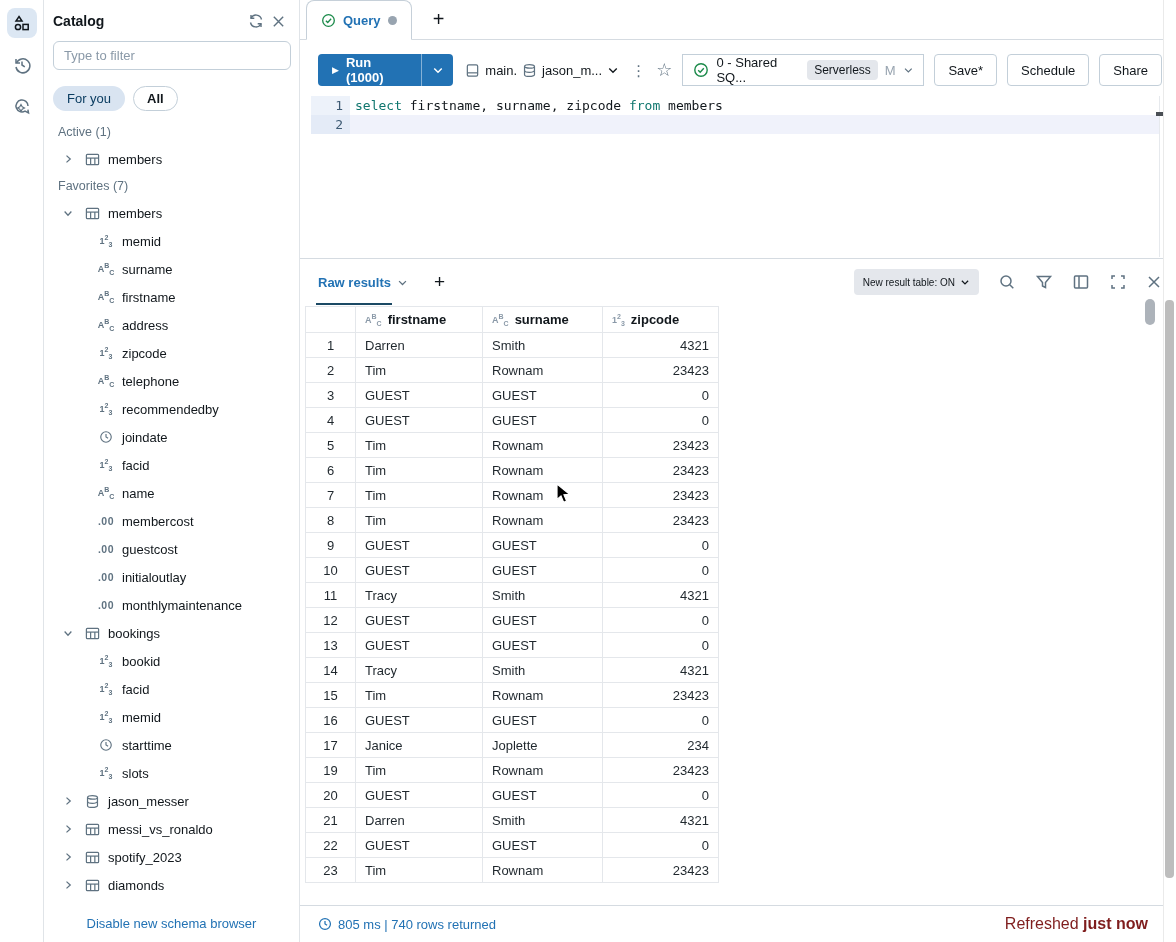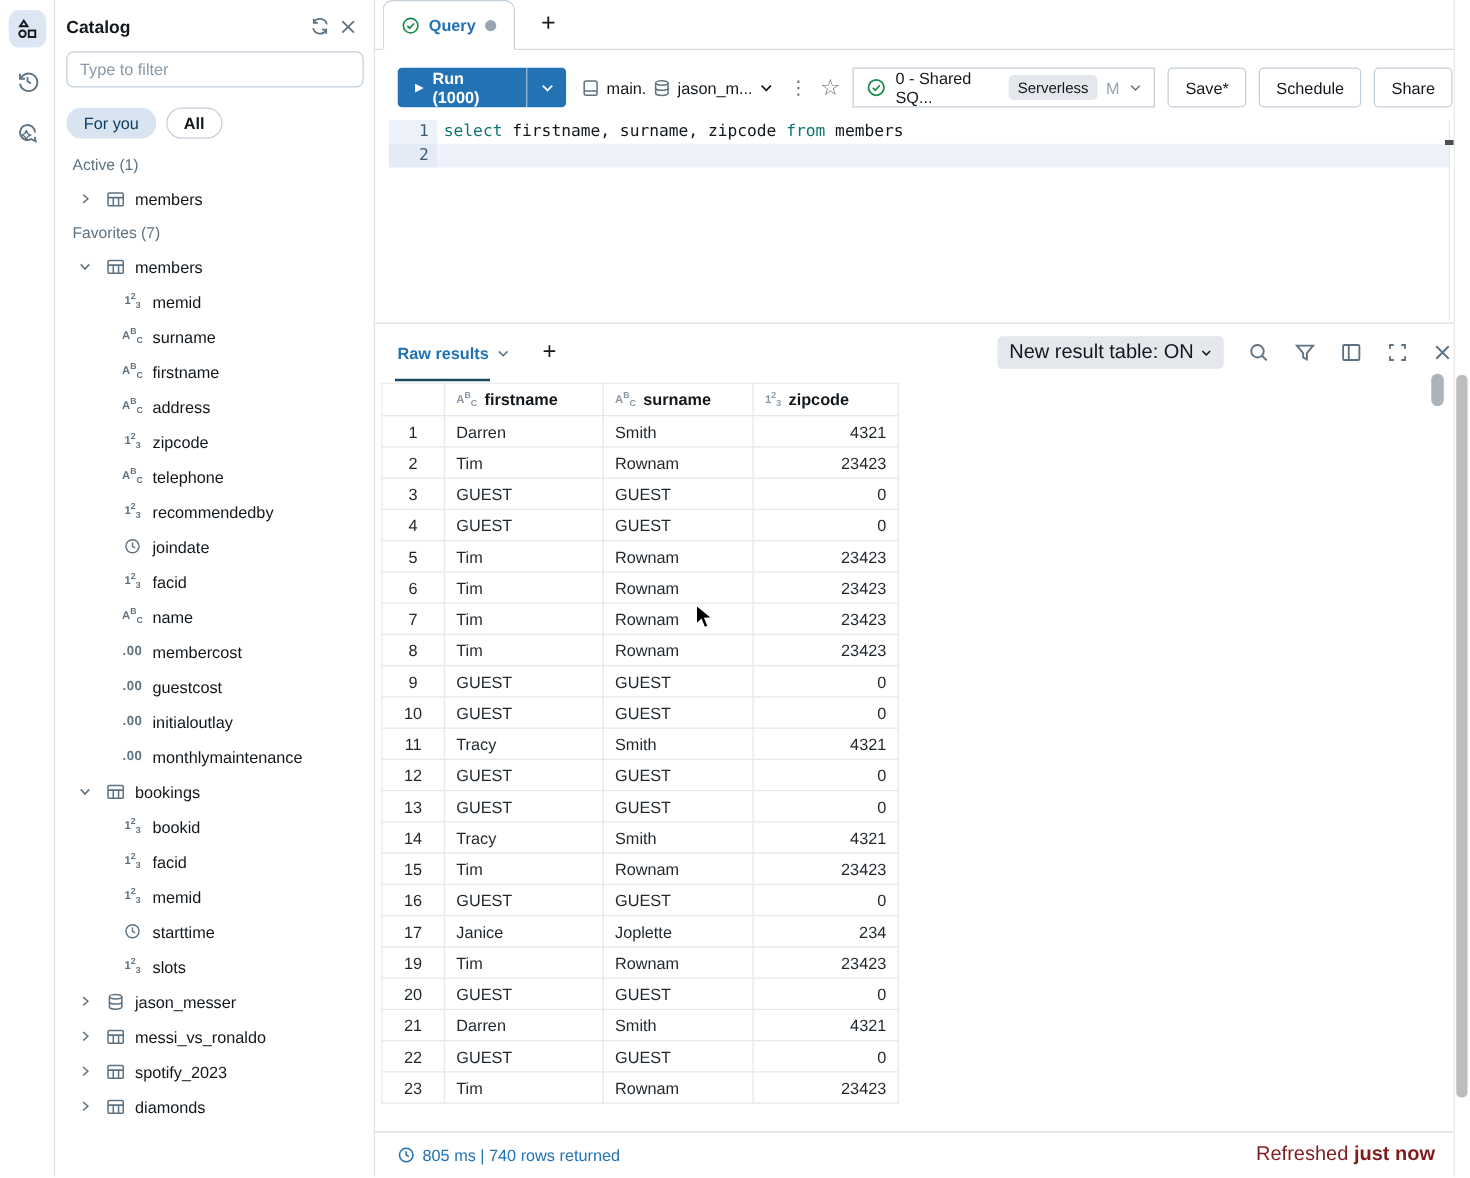--- a/index.html
+++ b/index.html
@@ -74,21 +74,21 @@
   .ed-marker { position:absolute; left:1156px; top:112px; width:9px; height:4px; background:#4A4F55; }
 
   
   .results { position:absolute; left:300px; top:258px; width:876px; height:647px; border-top:1px solid #D5DBE1; }
   .res-head { height:46px; display:flex; align-items:center; padding:0 14px 0 18px; }
   .res-tab { position:relative; height:46px; display:flex; align-items:center; gap:6px; cursor:pointer; }
   .res-tab-label { color:#2272B4; font-size:13px; font-weight:600; }
   .res-tab-underline { position:absolute; bottom:0; left:-2px; width:76px; height:2px; background:#1B4964; }
   .res-plus { margin-left:26px; font-size:19px; color:#11171C; cursor:pointer; }
   .res-right { margin-left:auto; display:flex; align-items:center; gap:19px; }
-  .pill { background:#E4E7EC; border-radius:4px; height:26px; display:flex; align-items:center; gap:5px; padding:0 9px; font-size:16px; cursor:pointer; }
+  .pill { background:#E4E7EC; border-radius:4px; height:26px; display:flex; align-items:center; gap:5px; padding:0 9px; font-size:10px; cursor:pointer; }
   .ricon { color:#5F7281; display:flex; cursor:pointer; }
 
   .table-clip { position:absolute; left:5px; top:47px; width:415px; height:593px; overflow:hidden; }
   table.res { border-collapse:collapse; table-layout:fixed; width:413px; background:#fff; }
   table.res th, table.res td { border:1px solid #E4E7EB; font-size:13px; font-weight:400; }
   table.res th { height:26px; text-align:left; padding-left:9px; font-weight:600; }
   table.res td { height:25px; padding:0 9px; color:#1F272D; }
   td.rn { color:#8A99A8; text-align:center; padding:0; }
   th.rn { padding:0; }
   td.num, th.num-h { }
@@ -396,20 +396,23 @@
             <svg width="15" height="15" viewBox="0 0 16 16" fill="none" stroke="#5F7281" stroke-width="1.3">
               <rect x="1.5" y="2.5" width="13" height="11" rx="1"></rect>
               <line x1="1.5" y1="6.5" x2="14.5" y2="6.5"></line>
               <line x1="6" y1="6.5" x2="6" y2="13.5"></line>
               <line x1="10.5" y1="6.5" x2="10.5" y2="13.5"></line>
             </svg>
           </span>
           <span class="tlabel">diamonds</span>
         </div>
       </div>
+    <div class="cat-footer">
+      <a>Disable new schema browser</a>
+    </div>
   </div>
 
   <div class="main">
 
     <div class="tabbar">
       <div class="tab">
         <span style="display:flex">
           <svg width="15" height="15" viewBox="0 0 16 16" fill="none" stroke="#1B8A4A" stroke-width="1.4">
               <circle cx="8" cy="8" r="6.2"></circle>
               <path d="M5.2 8.2l2 2 3.6-4"></path>

